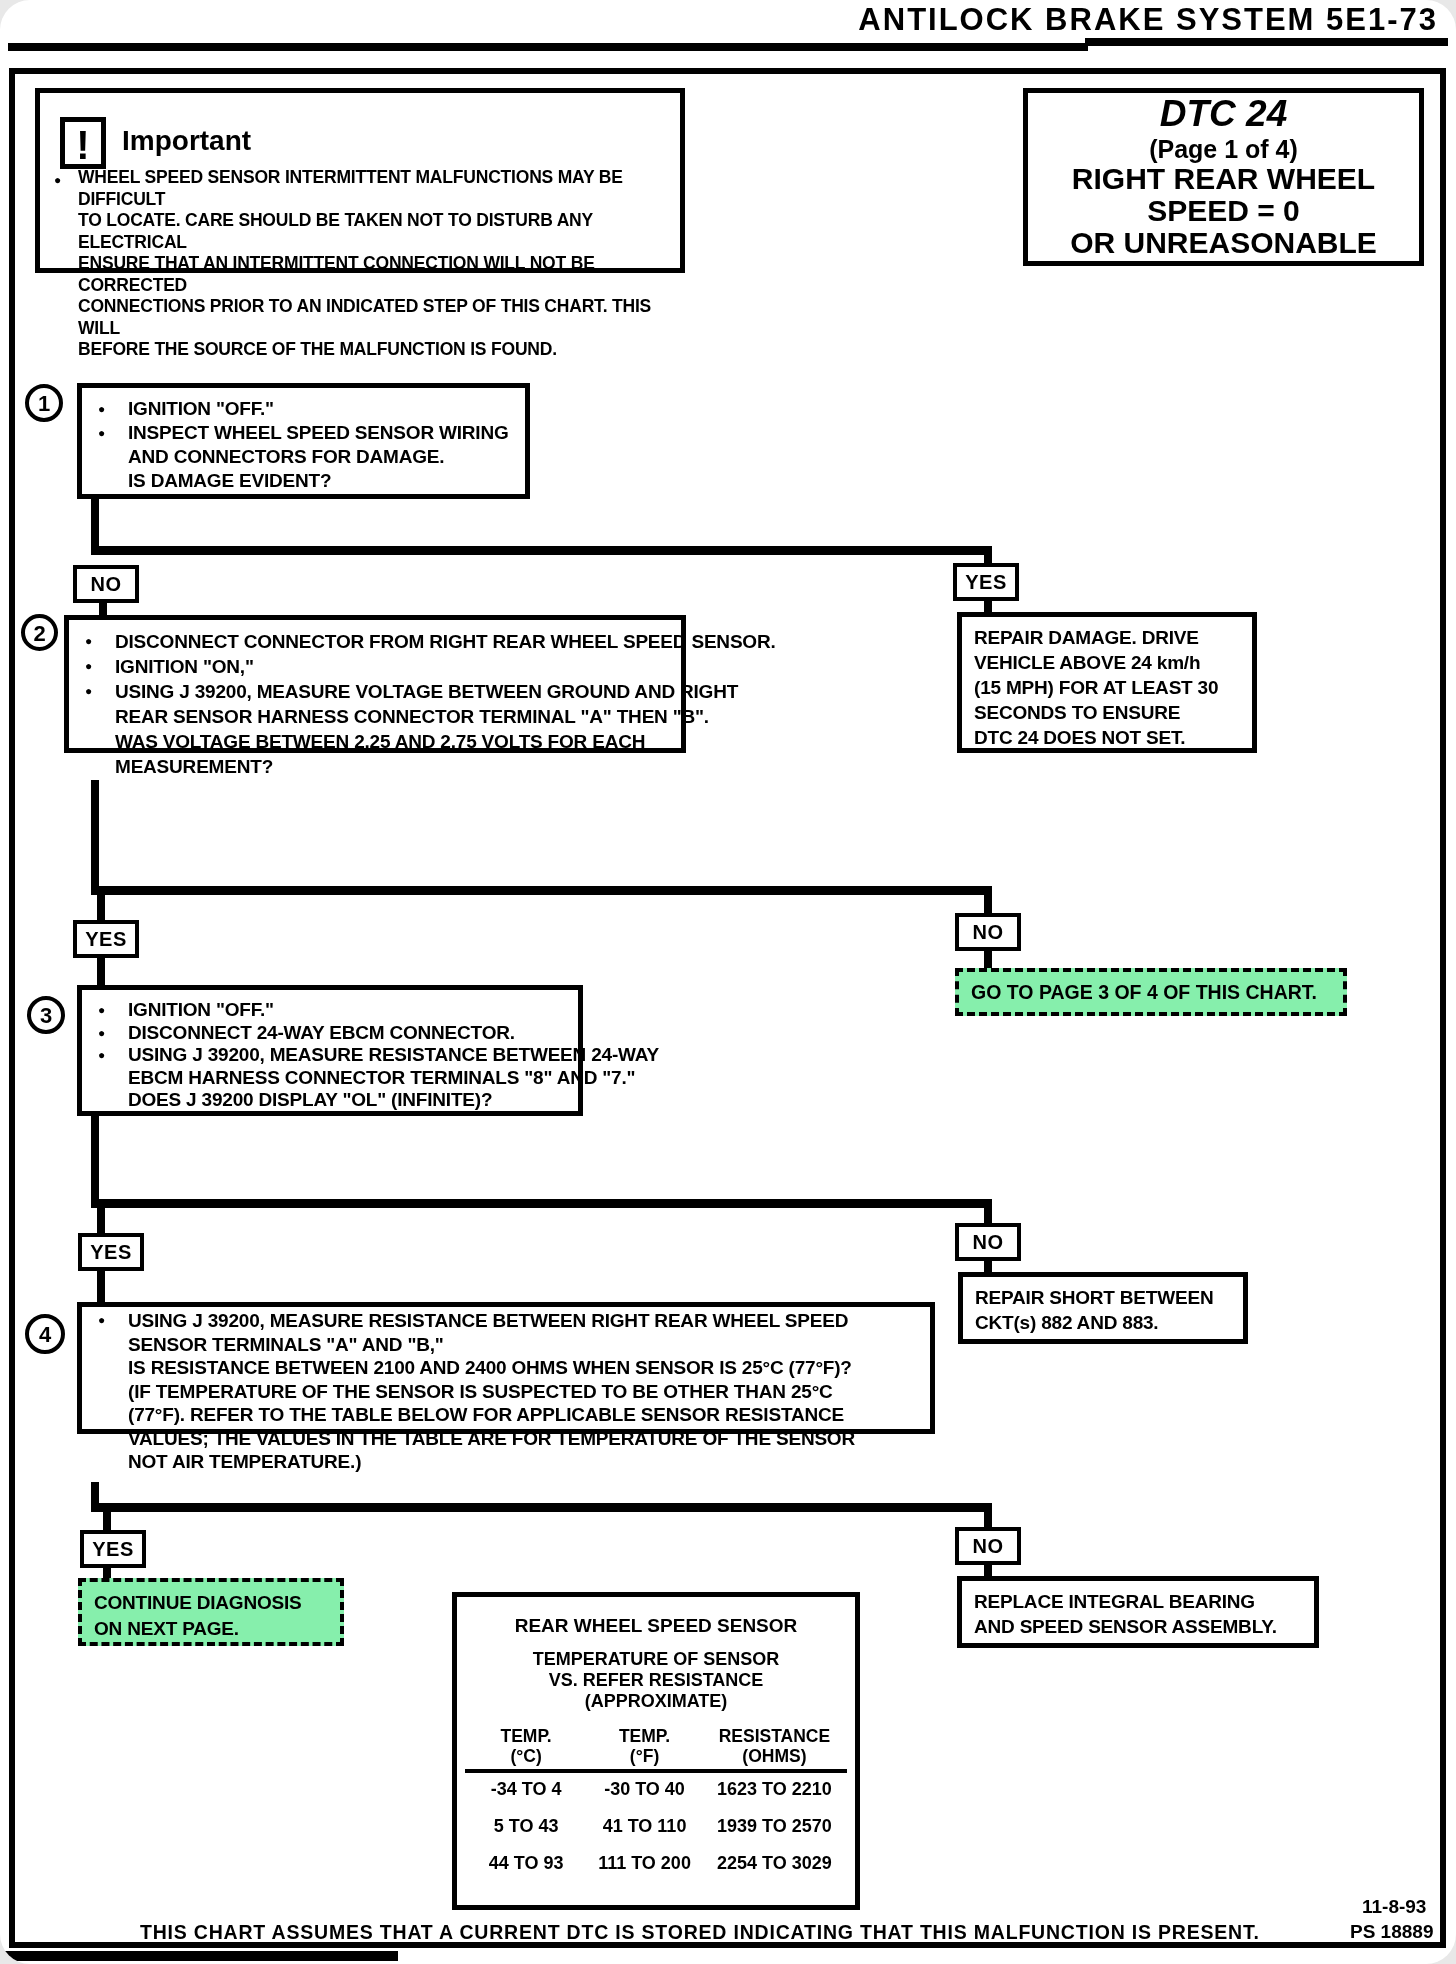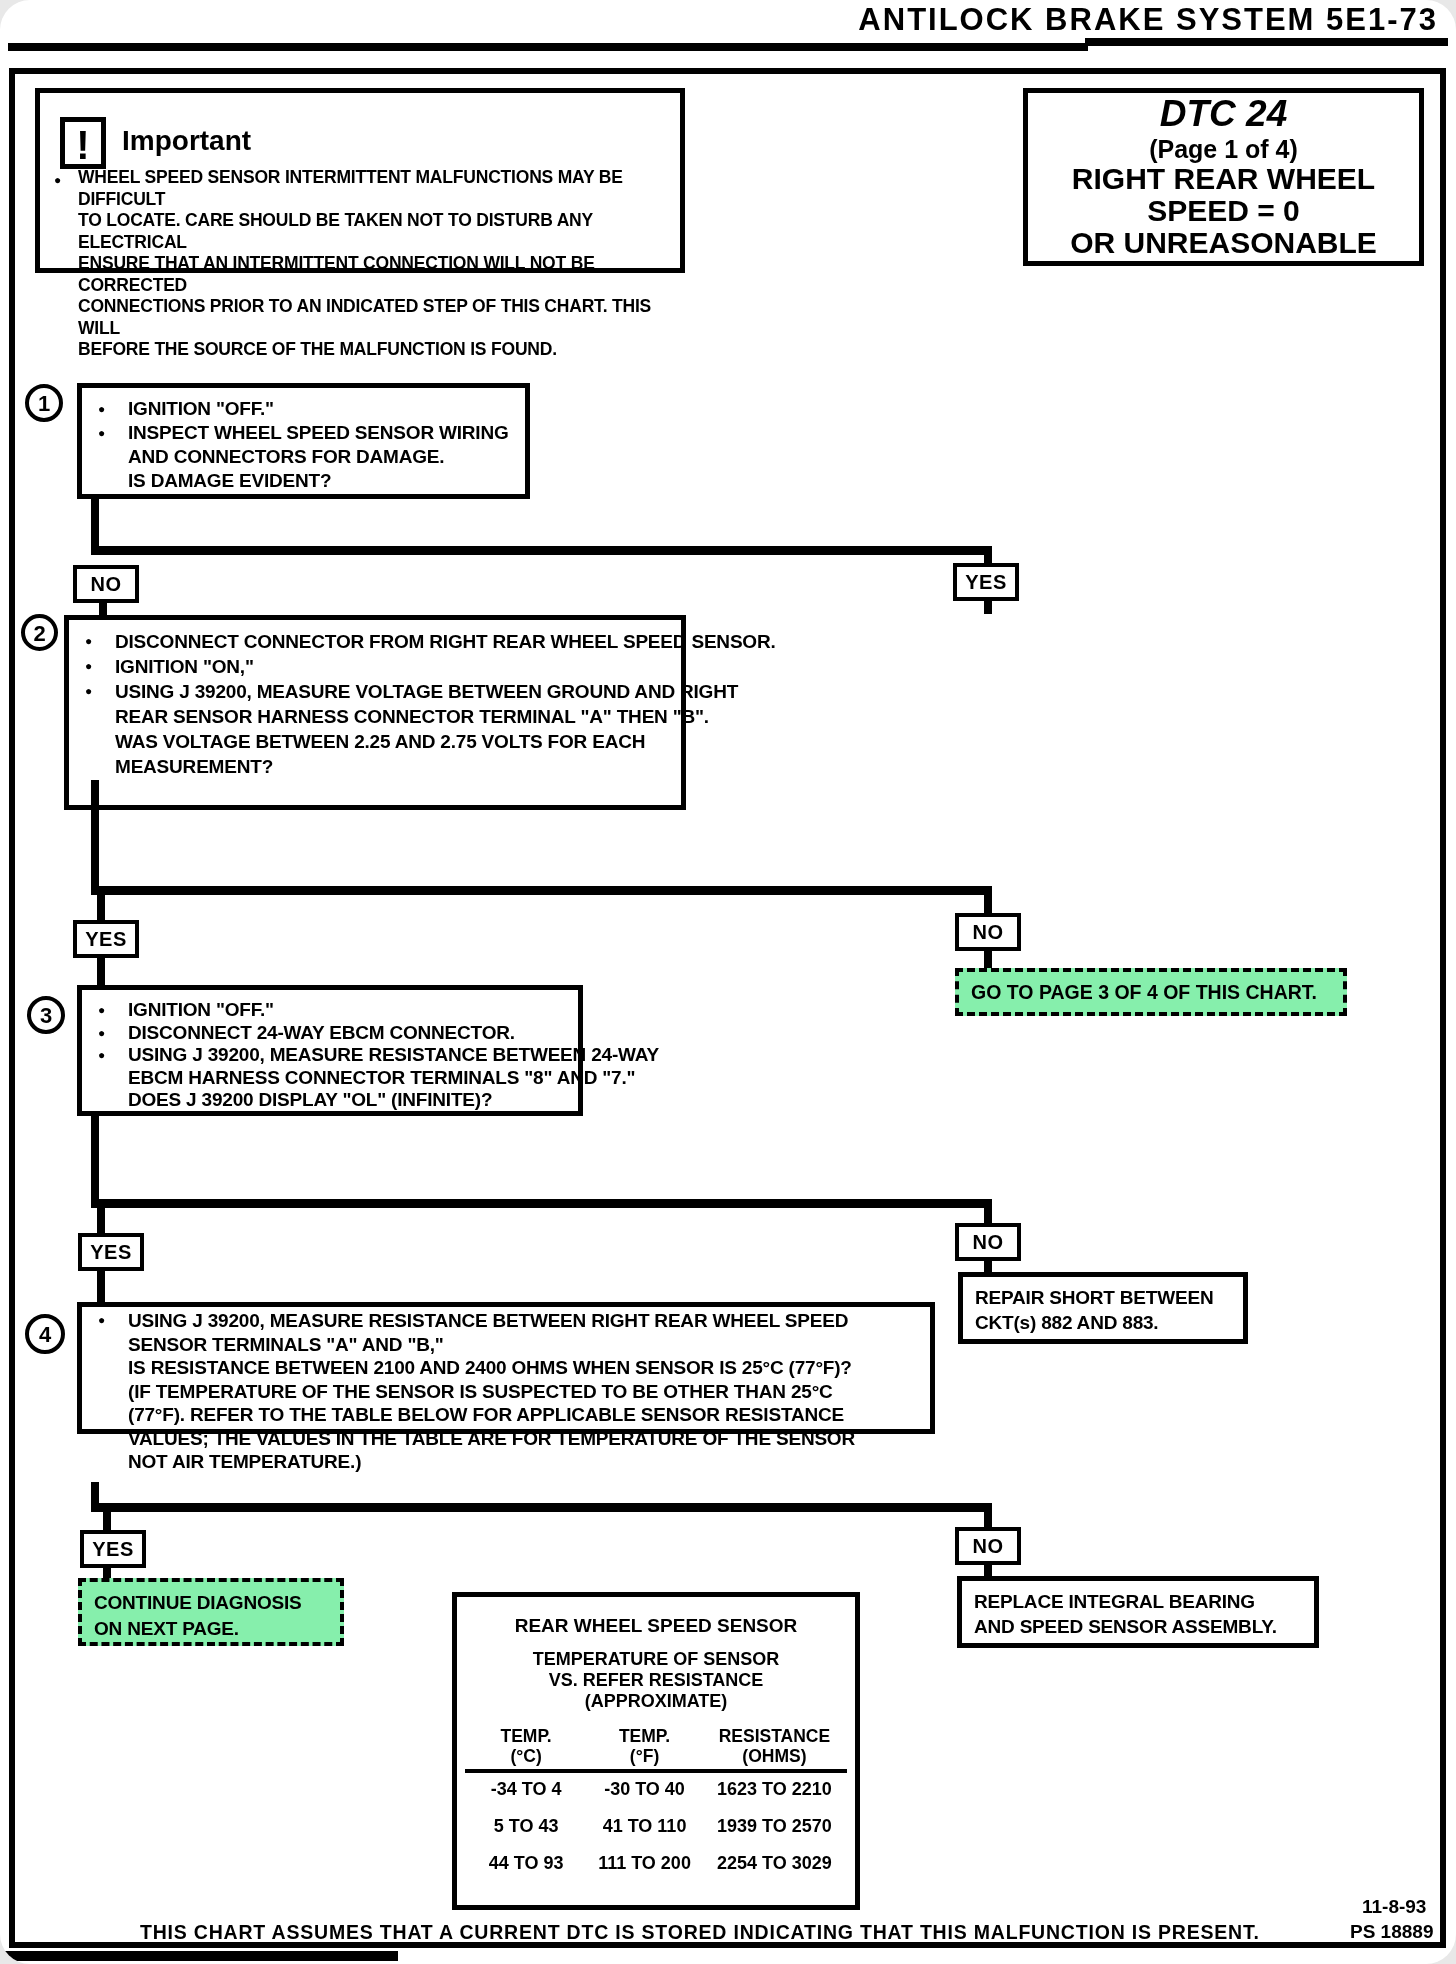--- a/index.html
+++ b/index.html
@@ -61,23 +61,30 @@
   </div>
 
   <div class="bar" style="left:91px;top:497px;width:8px;height:56px;"></div>
   <div class="bar" style="left:91px;top:546px;width:901px;height:9px;"></div>
   <div class="bar" style="left:984px;top:553px;width:8px;height:14px;"></div>
   <div class="dlabel" style="left:73px;top:565px;">NO</div>
   <div class="dlabel" style="left:953px;top:563px;">YES</div>
   <div class="bar" style="left:99px;top:603px;width:8px;height:14px;"></div>
   <div class="bar" style="left:984px;top:601px;width:8px;height:13px;"></div>
 
+  <div class="box out" style="left:957px;top:612px;width:300px;height:141px;">
+    <div>REPAIR DAMAGE.  DRIVE</div>
+    <div>VEHICLE ABOVE 24 km/h</div>
+    <div>(15 MPH) FOR AT LEAST 30</div>
+    <div>SECONDS TO ENSURE</div>
+    <div>DTC 24 DOES NOT SET.</div>
+  </div>
 
   <div class="circle" style="left:21px;top:614px;width:37px;height:37px;font-size:22px;line-height:31px;">2</div>
-  <div class="box stepbox" style="left:64px;top:615px;width:622px;height:195px;padding-top:9px;">
+  <div class="box stepbox" style="left:64px;top:615px;width:622px;height:138px;padding-top:9px;">
     <div class="ln b" style="line-height:25px;">DISCONNECT CONNECTOR FROM RIGHT REAR WHEEL SPEED SENSOR.</div>
     <div class="ln b" style="line-height:25px;">IGNITION "ON,"</div>
     <div class="ln b" style="line-height:25px;">USING J 39200, MEASURE VOLTAGE BETWEEN GROUND AND RIGHT</div>
     <div class="ln" style="line-height:25px;">REAR SENSOR HARNESS CONNECTOR TERMINAL "A" THEN "B".</div>
     <div class="ln" style="line-height:25px;">WAS VOLTAGE BETWEEN 2.25 AND 2.75 VOLTS FOR EACH</div>
     <div class="ln" style="line-height:25px;">MEASUREMENT?</div>
   </div>
 
   <div class="bar" style="left:91px;top:780px;width:8px;height:113px;"></div>
   <div class="bar" style="left:91px;top:886px;width:901px;height:9px;"></div>

